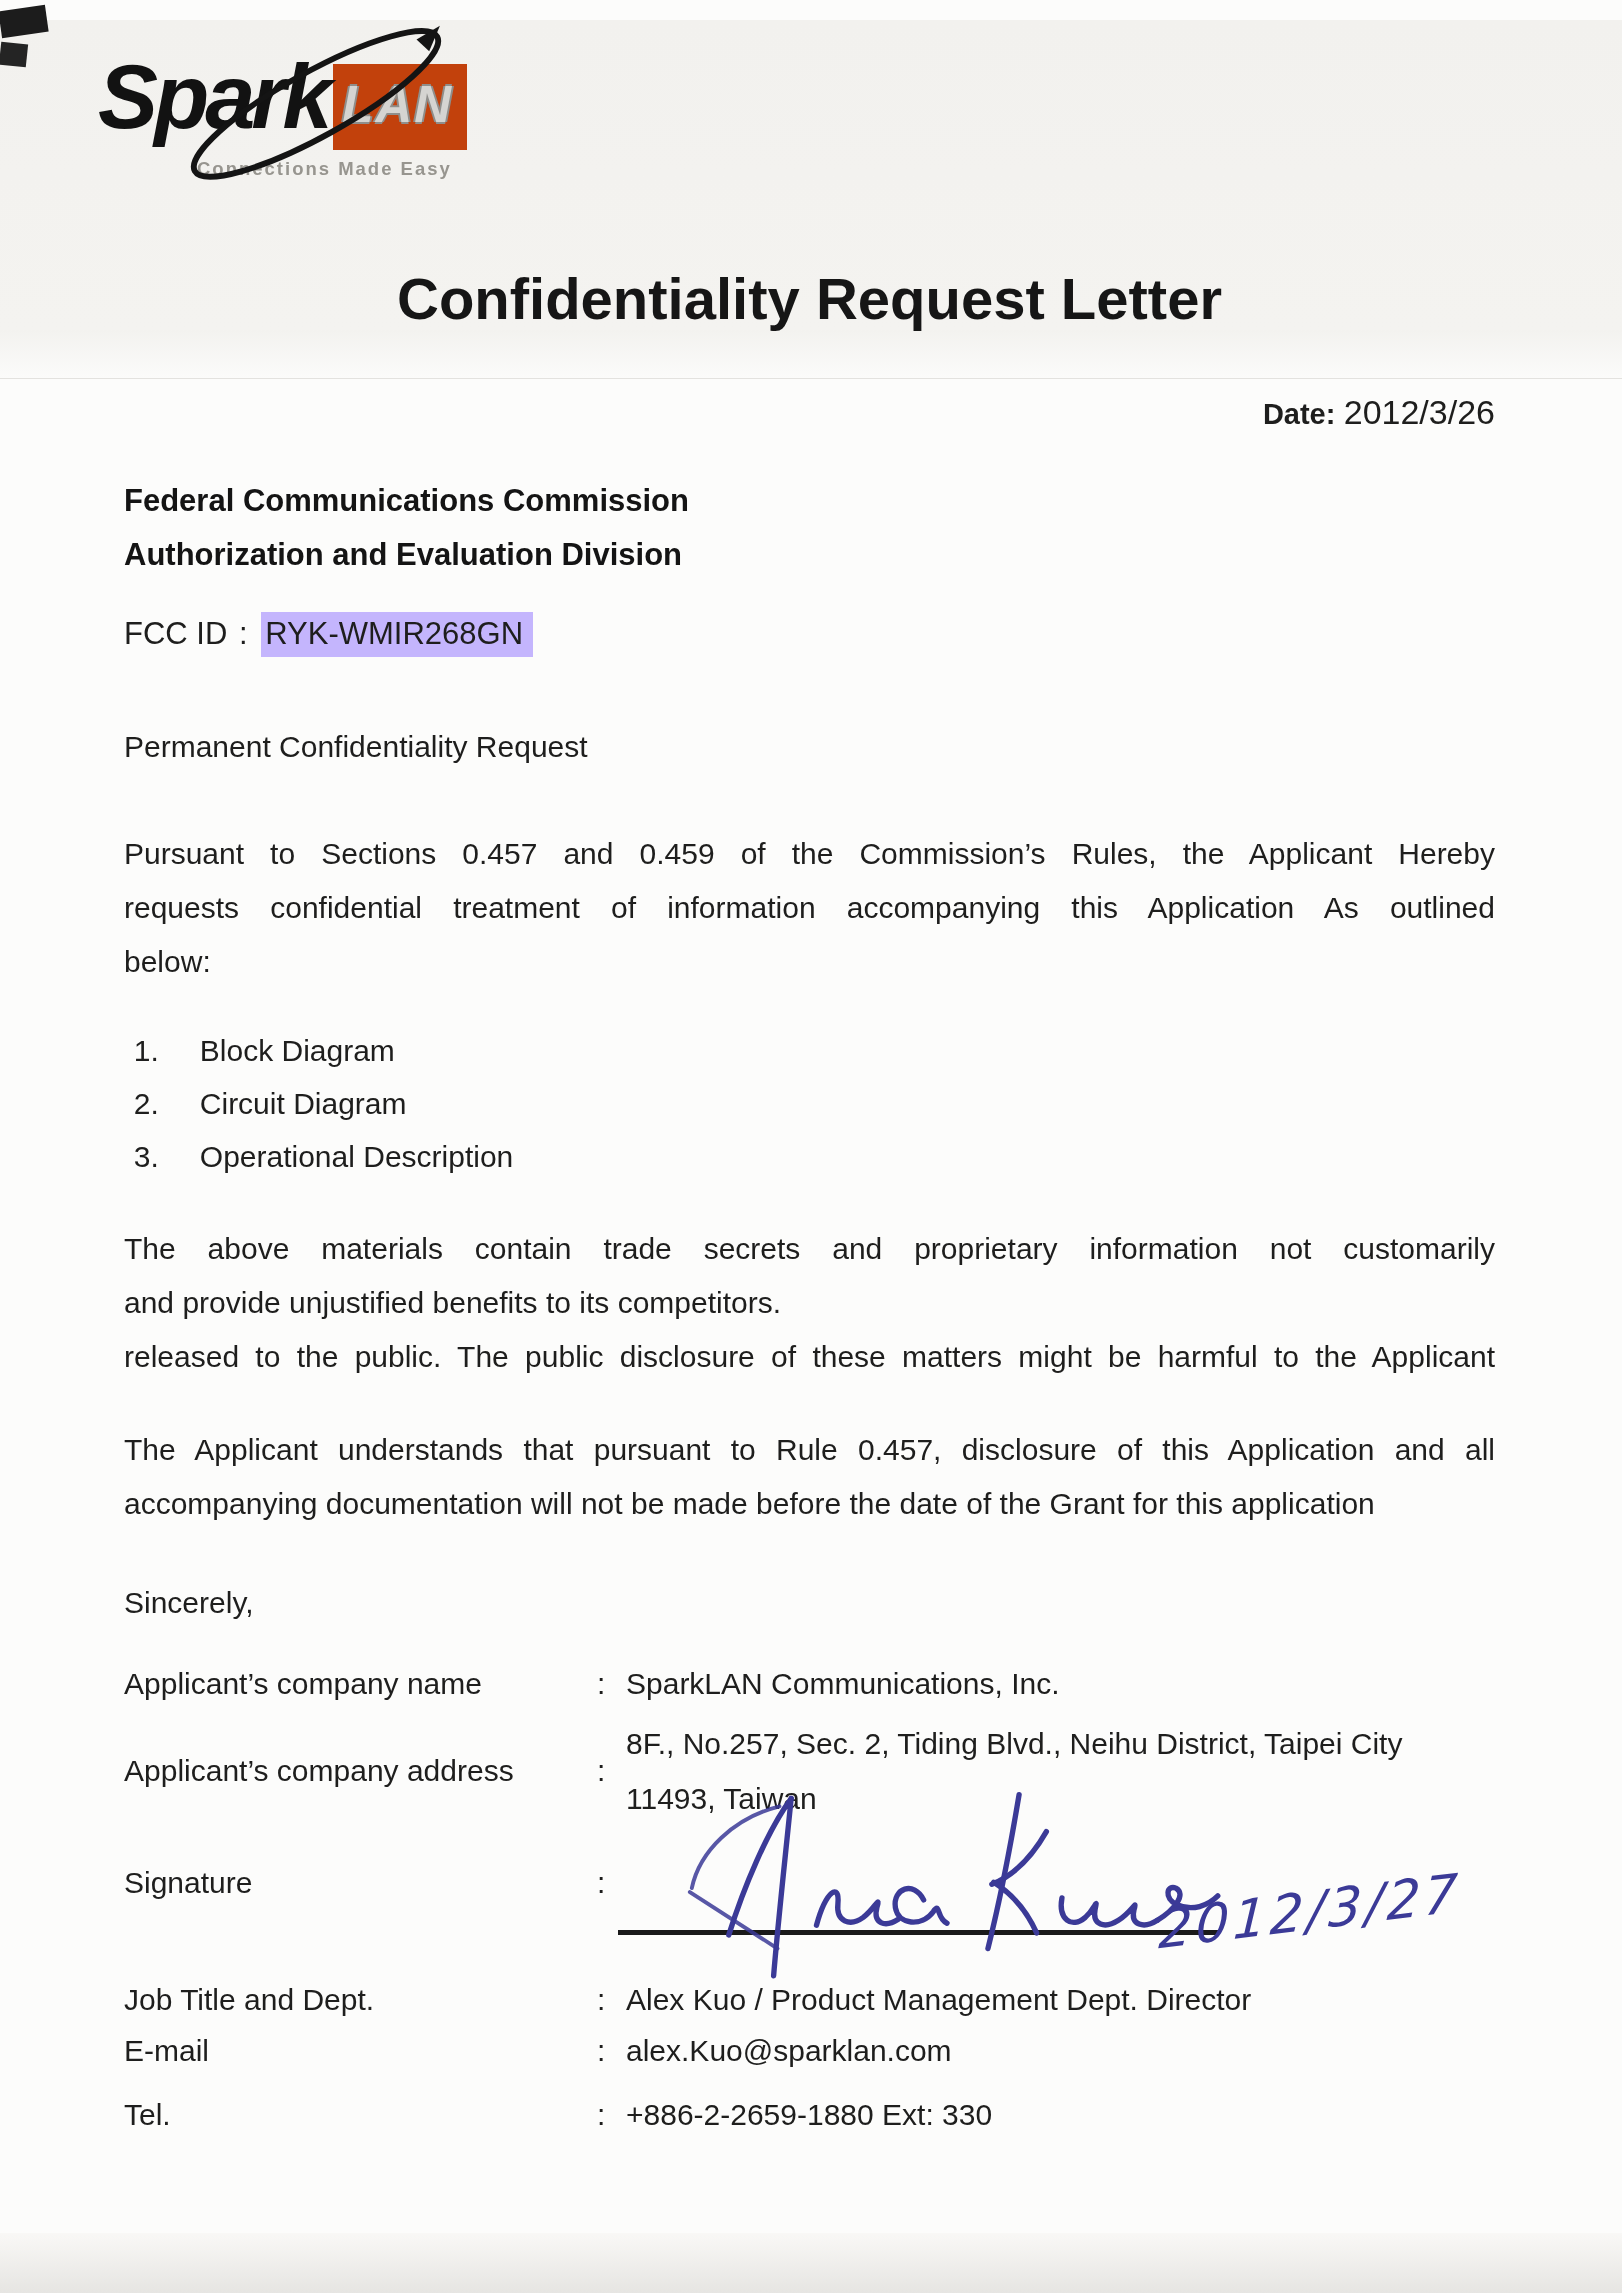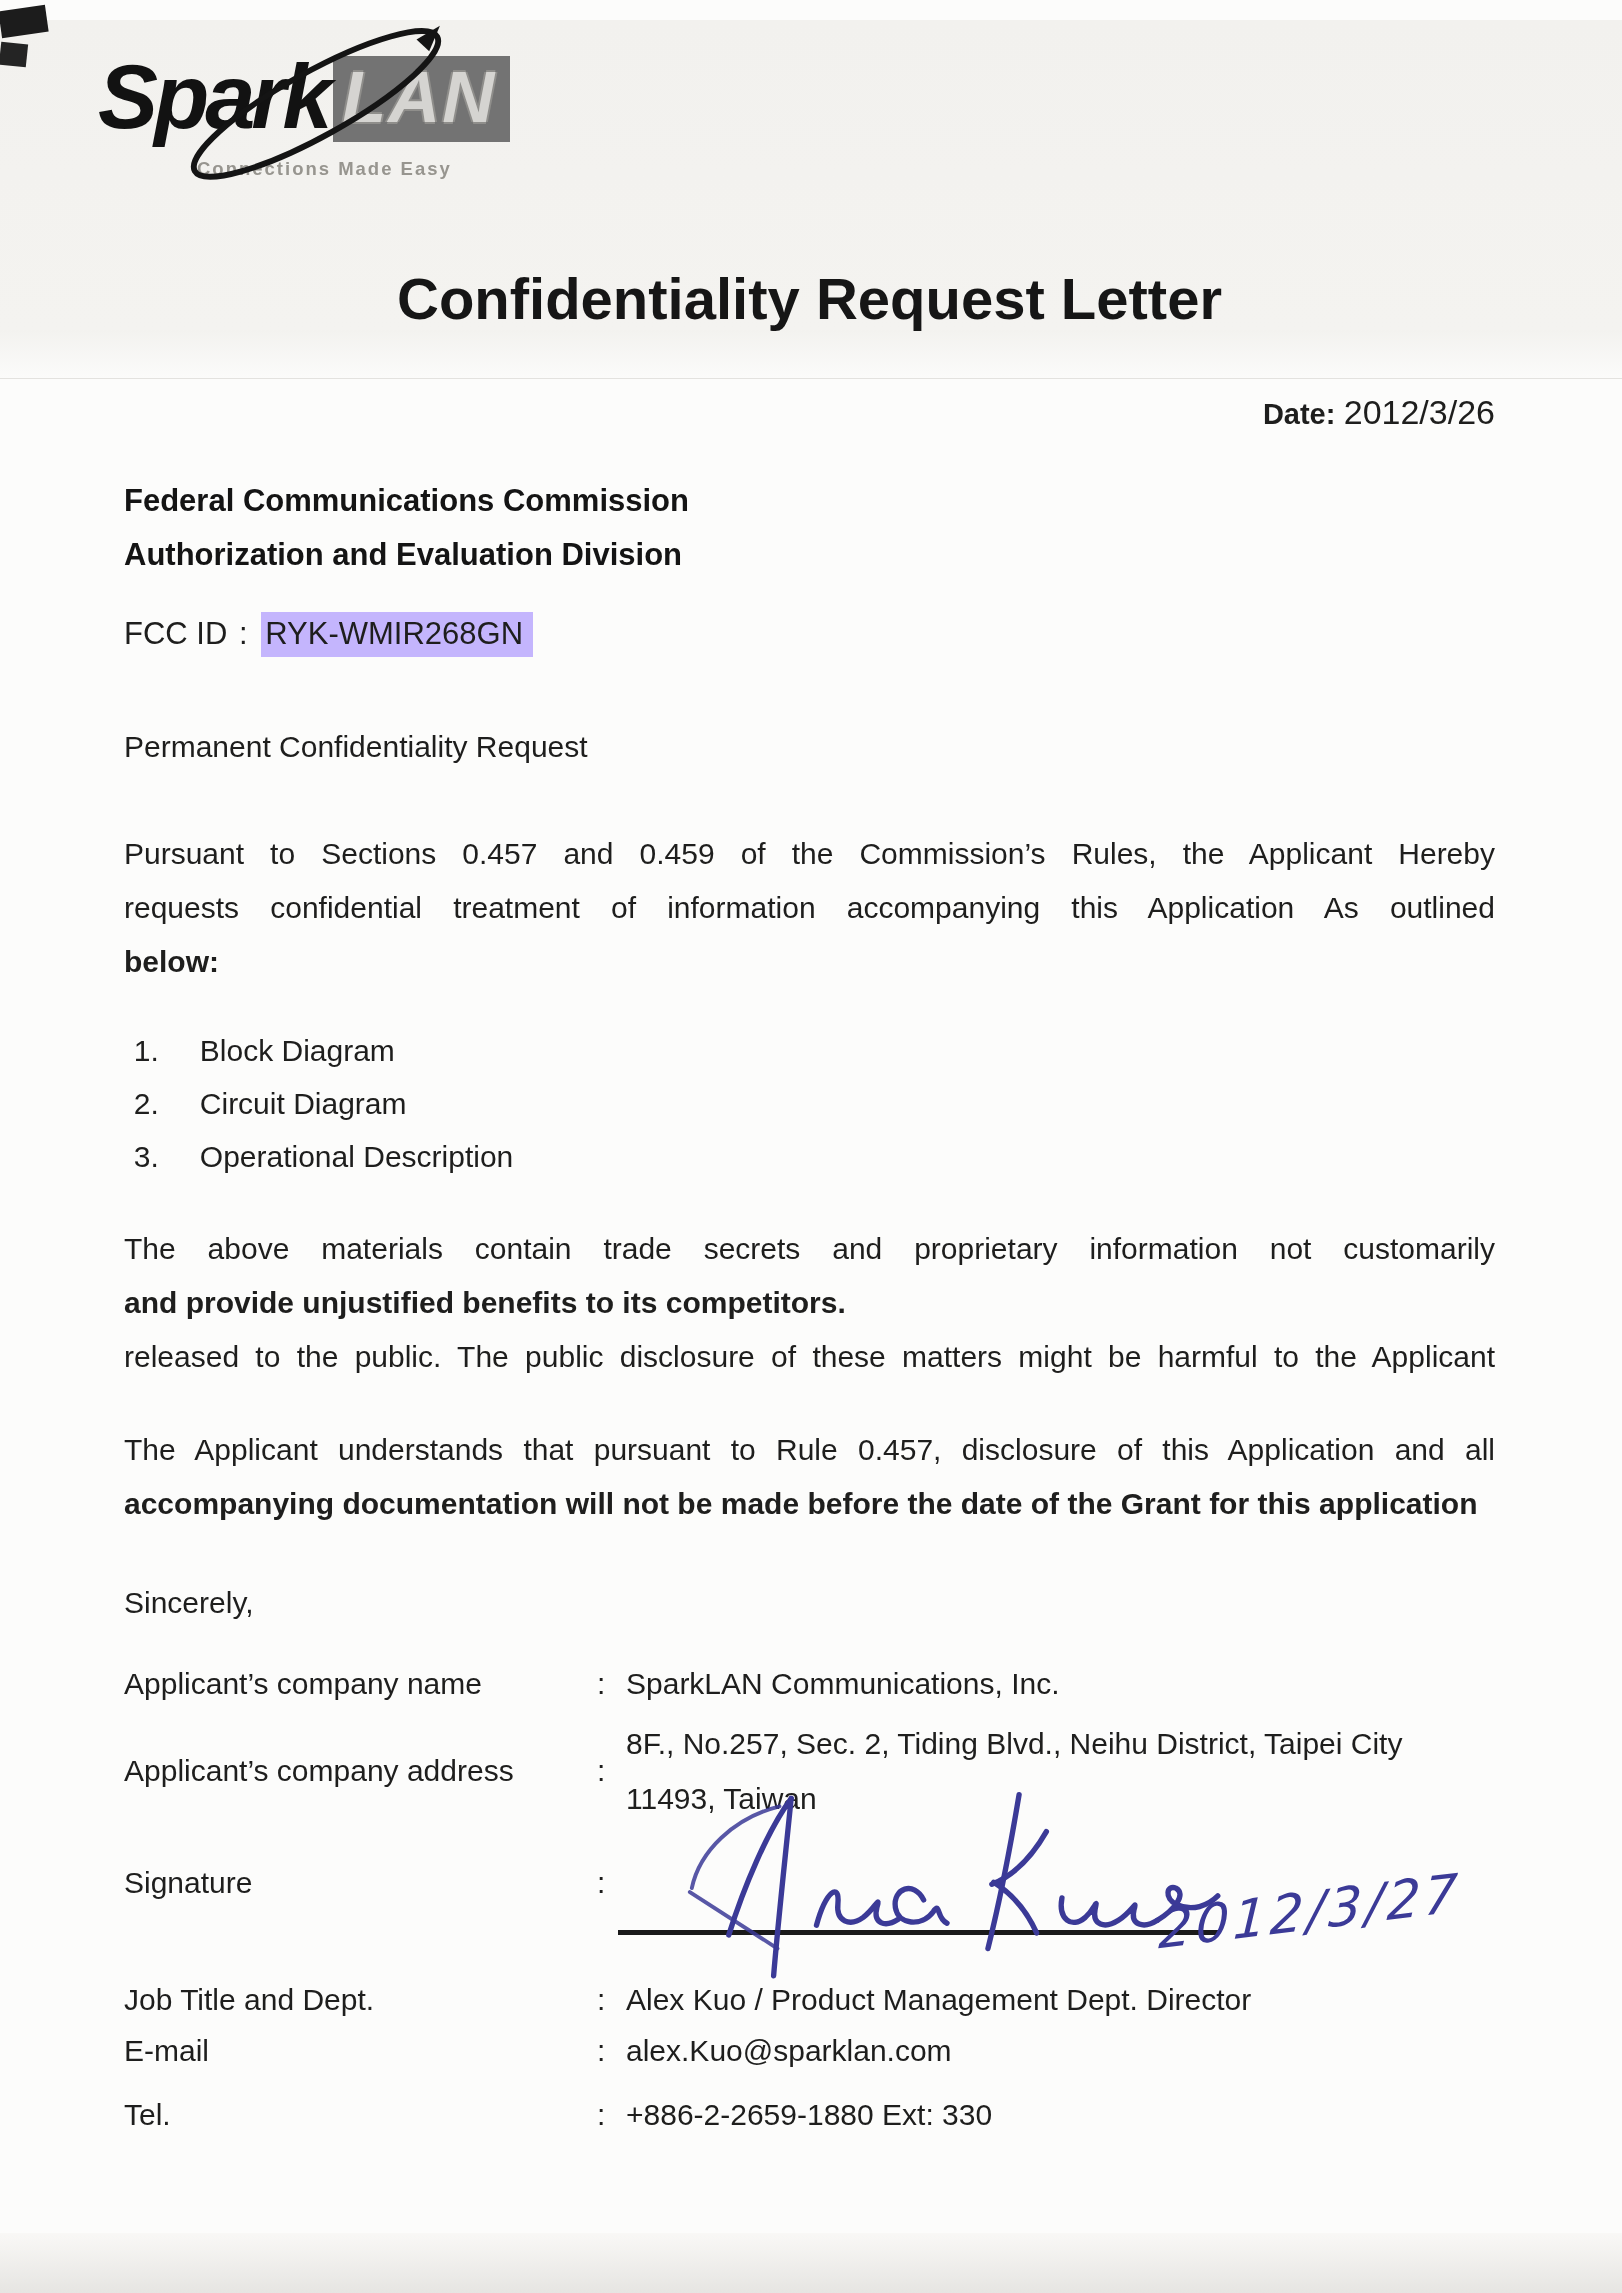--- a/index.html
+++ b/index.html
@@ -42,22 +42,22 @@
   .logo { position: absolute; left: 98px; top: 47px; width: 507px; height: 146px; }
   .logo-row { position: relative; height: 109px; white-space: nowrap; }
   .brand-spark {
     position: relative; z-index: 2;
     font-style: italic; font-weight: bold; font-size: 90px; line-height: 101px;
     letter-spacing: -3.9px; color: #121212;
   }
   .brand-lan {
     display: inline-block; position: relative; z-index: 1; vertical-align: 5.9px;
     margin-left: 3.9px; padding: 2px 13.7px 5.9px 9.8px;
-    background: #737373;
-    font-style: italic; font-weight: bold; font-size: 72px; line-height: 78px;
+    background: #c2410c;
+    font-style: italic; font-weight: bold; font-size: 51px; line-height: 78px;
     letter-spacing: 2px; color: #d5d4d1;
     text-shadow: -2px 0 #8f8e8b, 2px 0 #8f8e8b, 0 -2px #8f8e8b, 0 2px #8f8e8b;
   }
   .swoosh {
     position: absolute; left: 57px; top: -29px; width: 322px; height: 166px;
     z-index: 3; pointer-events: none;
   }
   .logo-tagline {
     margin-left: 99px; margin-top: 2px;
     font-size: 18.5px; font-weight: bold; letter-spacing: 2px; color: #97958f;
@@ -84,21 +84,21 @@
   .fcc-value {
     background: #c4b5fd;
     padding: 3.9px 9.8px 5.9px 3.9px;
   }
 
   .subject { margin-top: 59px; }
 
   .para { margin-top: 53px; }
   .para.p-list-follow { margin-top: 39px; }
   .pline { text-align: justify; text-align-last: justify; }
-  .pline.last { text-align-last: left; font-weight: bold; }
+  .pline.last { text-align-last: left; }
 
   .list { margin-top: 35px; padding-left: 9.8px; }
   .list-item { display: grid; grid-template-columns: 66px 1fr; line-height: 53px; }
 
   .closing { margin-top: 45px; }
 
   .form { margin-top: 25px; }
   .form-row {
     display: grid; grid-template-columns: 473px 29px 1fr;
     align-items: center;

